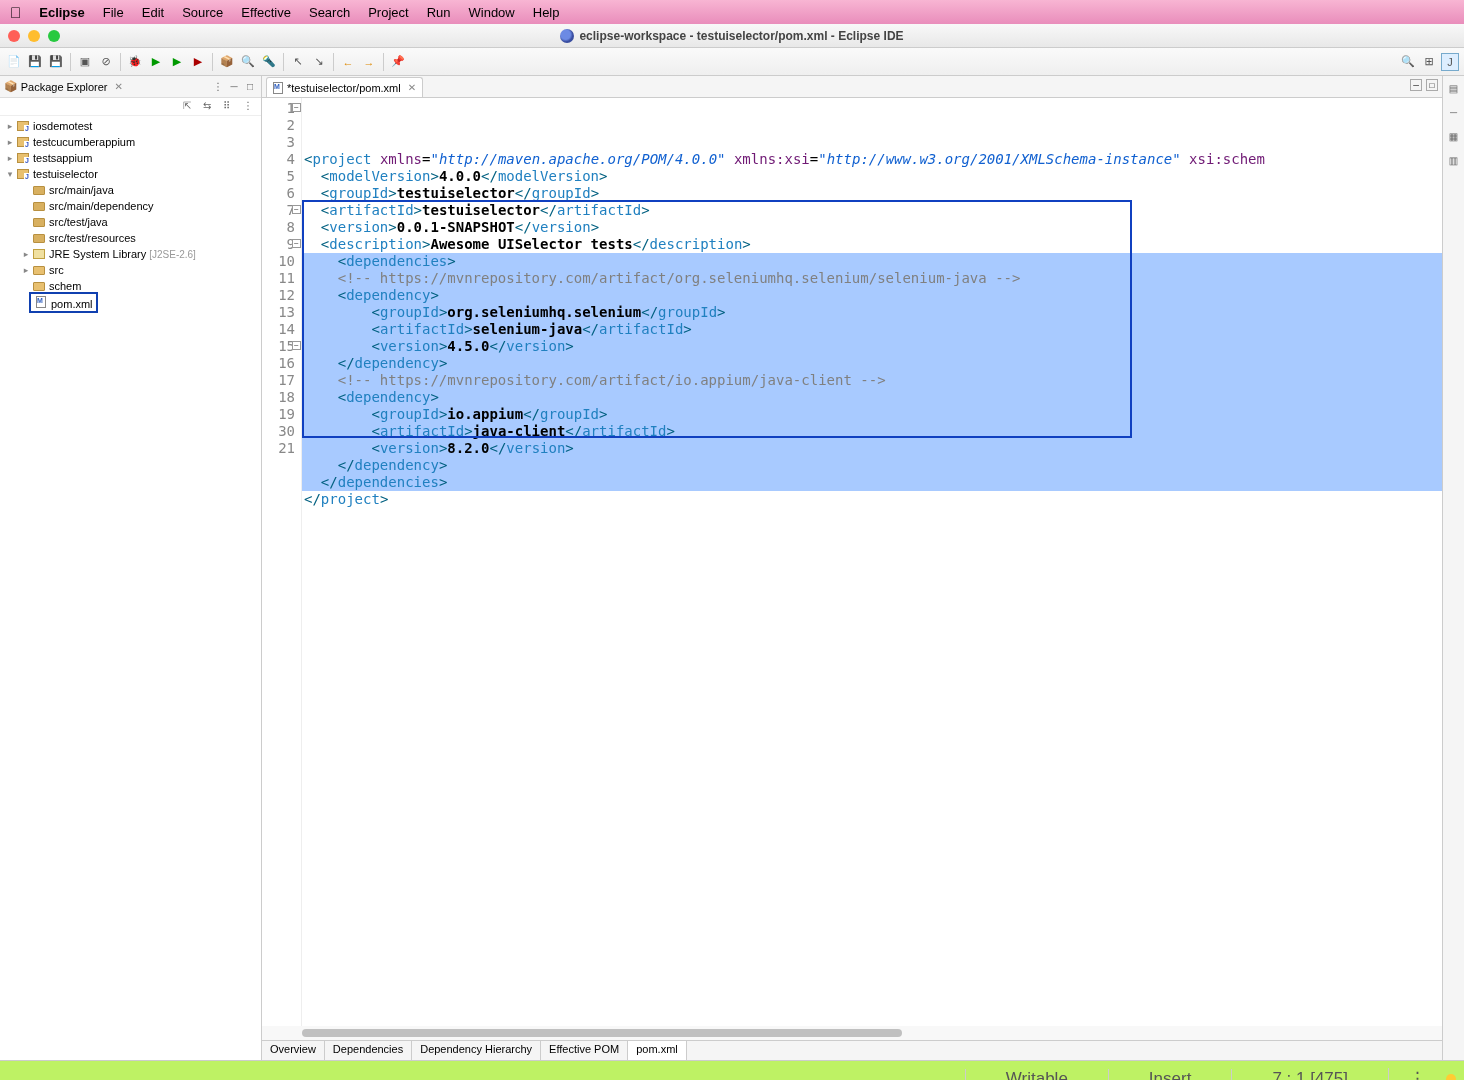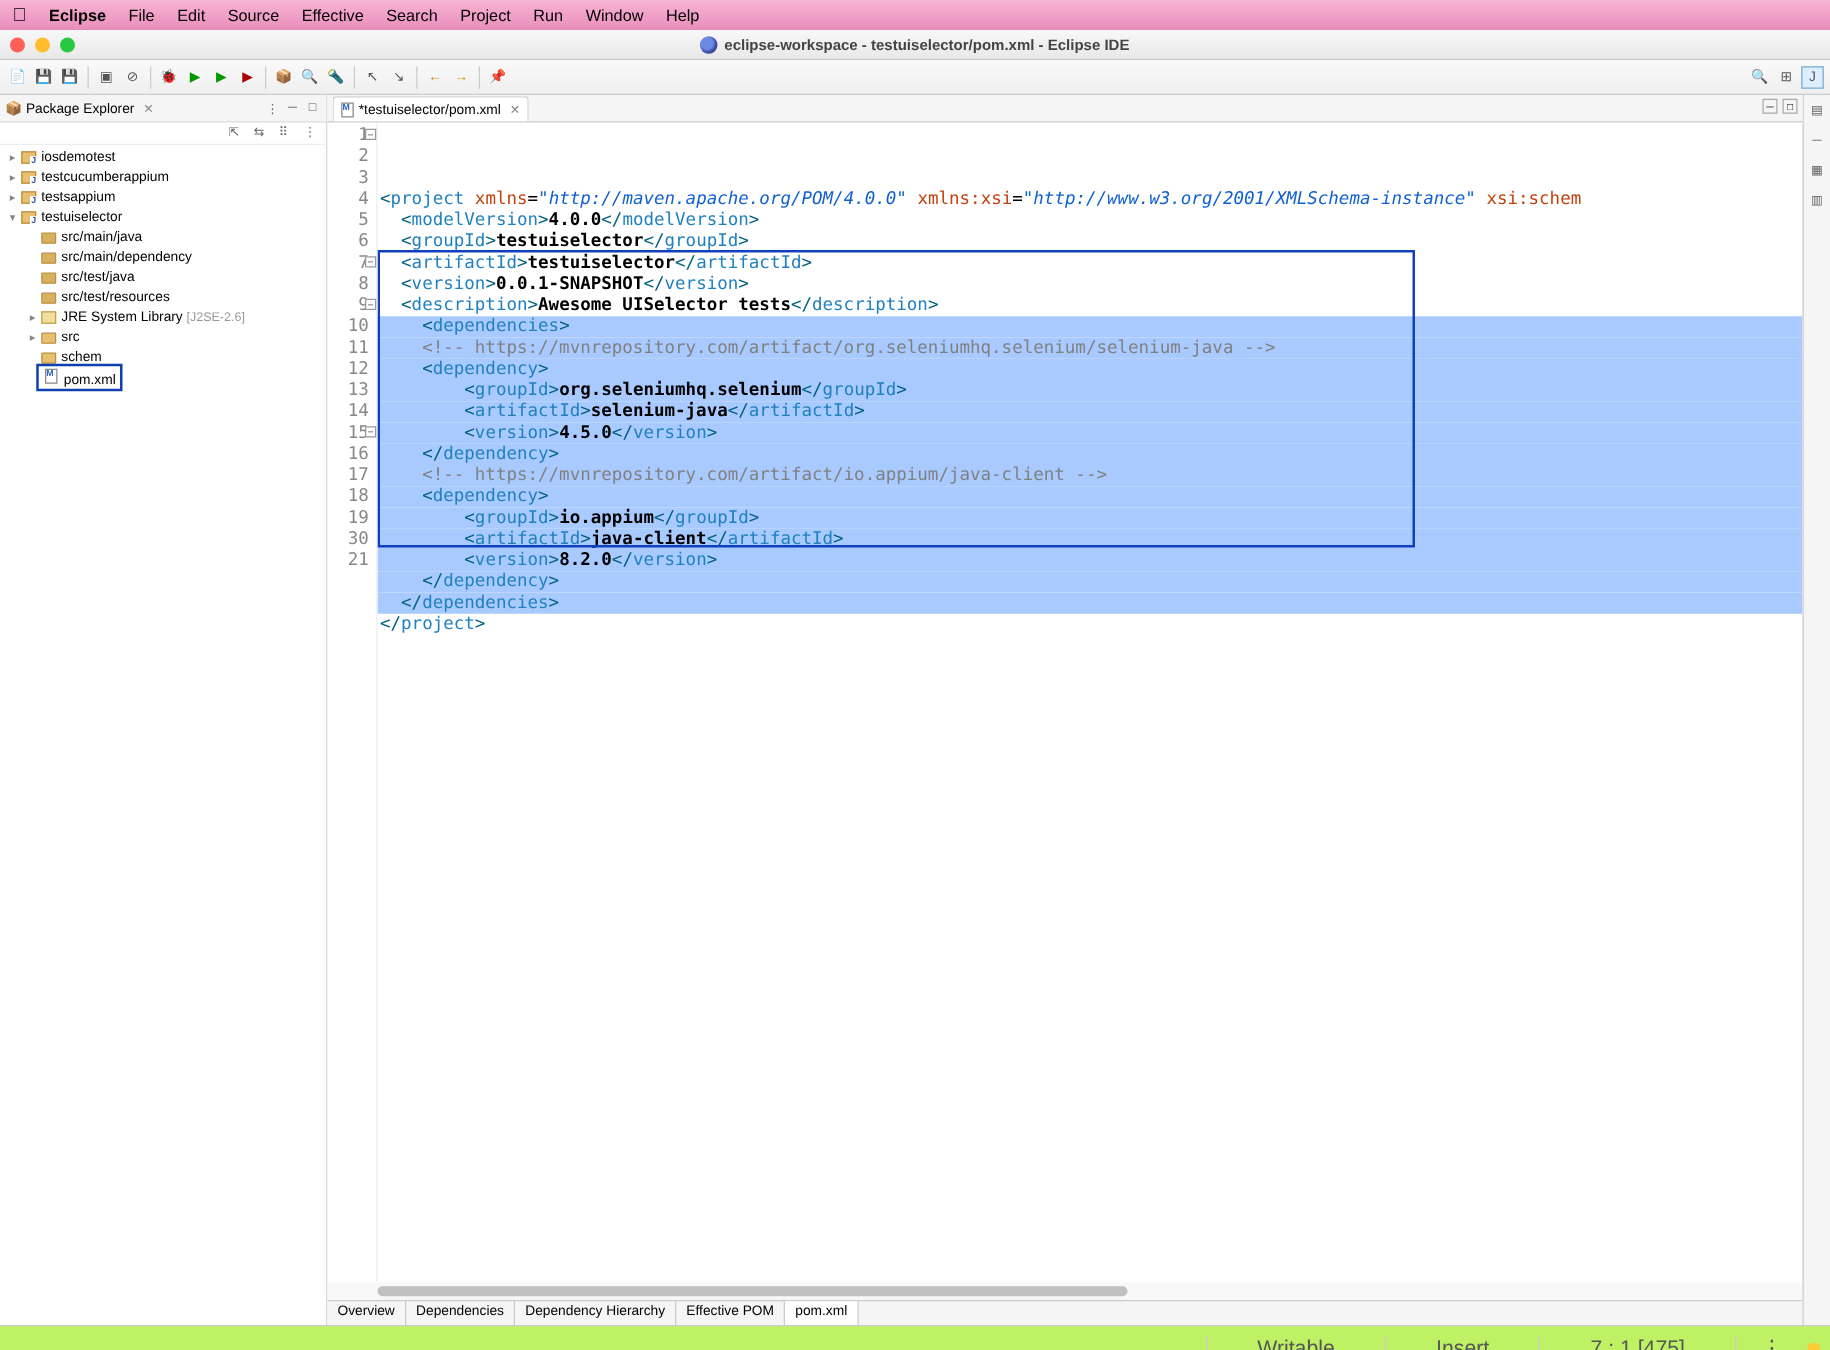--- a/index.html
+++ b/index.html
@@ -64,21 +64,21 @@
   .gutter { width:40px; text-align:right; padding-right:6px; color:#888; background:#fff; border-right:1px solid #eee; padding-top:2px; }
   .gutter div { height:17px; position:relative; }
   .gutter .fold { position:absolute; right:-6px; top:3px; width:9px; height:9px; border:1px solid #999; background:#fff; font-size:8px; line-height:7px; text-align:center; color:#666; }
   .code { flex:1; padding-top:2px; white-space:pre; overflow:auto; position:relative; }
   .code-line { height:17px; padding-left:2px; }
   .hl { background:#a8caff; }
   .hl-frame { position:absolute; left:0; top:102px; width:830px; height:238px; border:2px solid #1040c0; pointer-events:none; }
 
   .br { color:#006080; } 
   .tag { color:#2080c0; }
-  .attr { color:#c2410c; }
+  .attr { color:#701a75; }
   .str { color:#1060d0; font-style:italic; }
   .txt { color:#000; font-weight:bold; }
   .cmt { color:#808080; }
 
   .bottom-tabs { height:20px; border-top:1px solid #ccc; display:flex; background:#f5f5f5; font-size:11px; }
   .bottom-tabs span { padding:2px 8px; border-right:1px solid #ccc; }
   .bottom-tabs .active { background:#fff; }
 
   
   .right-strip { width:22px; background:#f5f5f5; border-left:1px solid #ccc; display:flex; flex-direction:column; align-items:center; padding-top:4px; gap:8px; }

